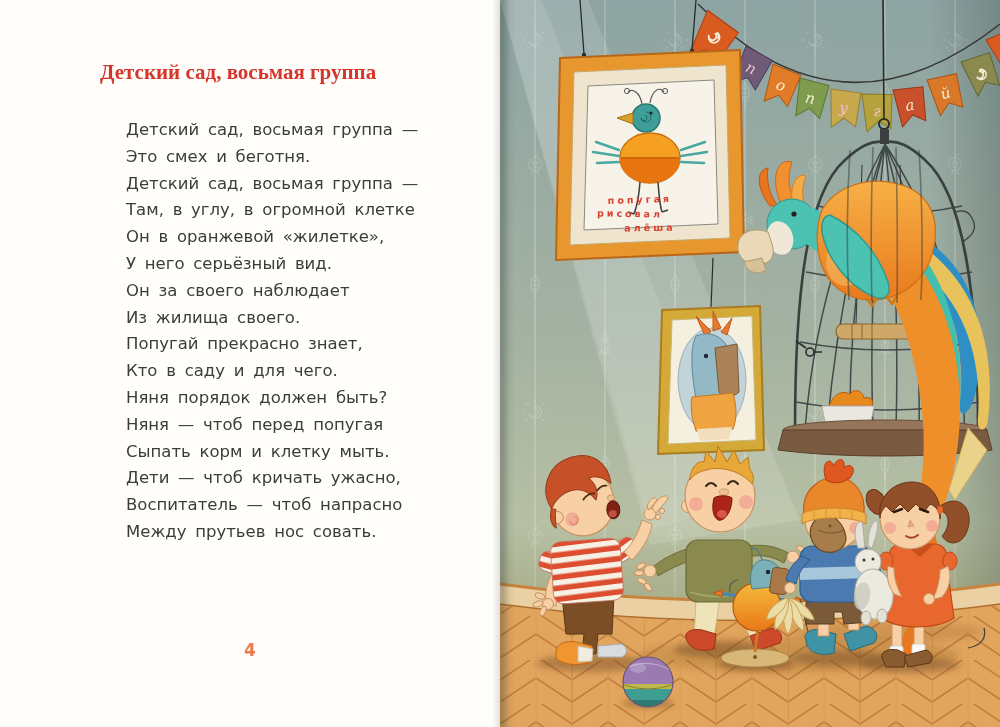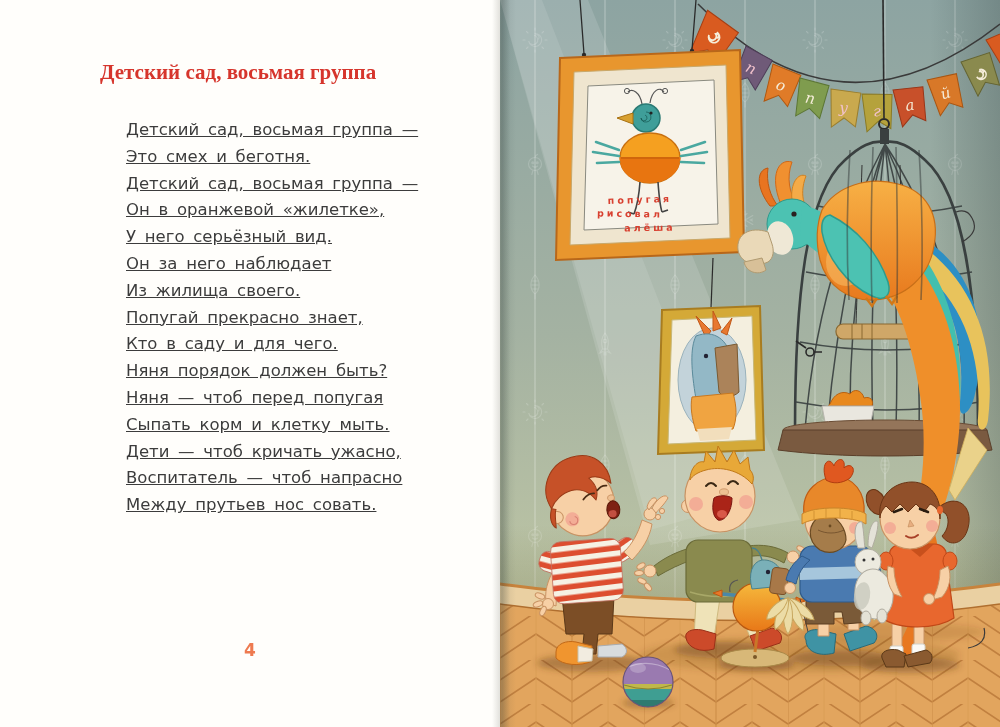--- a/index.html
+++ b/index.html
@@ -2,42 +2,43 @@
 <html><head>
 <meta charset="utf-8">
 <style>
   html,body{margin:0;padding:0;background:#e8e8e8;}
   .book{position:relative;width:1000px;height:727px;background:#be185d;overflow:hidden;
         font-family:"DejaVu Sans",sans-serif;}
   .left-page{position:absolute;left:0;top:0;width:500px;height:727px;background:#fffefb;}
   .poem-title{position:absolute;left:100px;top:60px;width:360px;
       font-family:"Liberation Serif",serif;font-weight:bold;font-size:21px;color:#d6352c;}
   .poem{position:absolute;left:126px;top:117px;width:330px;
-      font-size:16.5px;line-height:26.8px;color:#3c3c3c;word-spacing:3.5px;text-decoration:underline;}
+      font-size:16.5px;line-height:26.8px;color:#3c3c3c;word-spacing:3.5px;}
   .page-number{position:absolute;left:0;top:640px;width:500px;text-align:center;
       color:#ee7a50;font-weight:bold;font-size:17px;}
   .right-page{position:absolute;left:500px;top:0;width:500px;height:727px;}
   .fold{position:absolute;left:492px;top:0;width:18px;height:727px;
       background:linear-gradient(90deg,rgba(0,0,0,0) 0%,rgba(70,70,55,.16) 45%,rgba(40,50,45,.22) 55%,rgba(0,0,0,0) 100%);}
   svg text{user-select:none;}
 </style>
 </head>
 <body>
 
 <div class="book">
 
   <div class="left-page">
     <div class="poem-title">Детский сад, восьмая группа</div>
     <div class="poem">
       <div>Детский сад, восьмая группа —</div>
       <div>Это смех и беготня.</div>
       <div>Детский сад, восьмая группа —</div>
+      <div>Там, в углу, в огромной клетке</div>
       <div>Он в оранжевой «жилетке»,</div>
       <div>У него серьёзный вид.</div>
-      <div>Он за него наблюдает</div>
+      <div>Он за своего наблюдает</div>
       <div>Из жилища своего.</div>
       <div>Попугай прекрасно знает,</div>
       <div>Кто в саду и для чего.</div>
       <div>Няня порядок должен быть?</div>
       <div>Няня — чтоб перед попугая</div>
       <div>Сыпать корм и клетку мыть.</div>
       <div>Дети — чтоб кричать ужасно,</div>
       <div>Воспитатель — чтоб напрасно</div>
       <div>Между прутьев нос совать.</div>
     </div>

